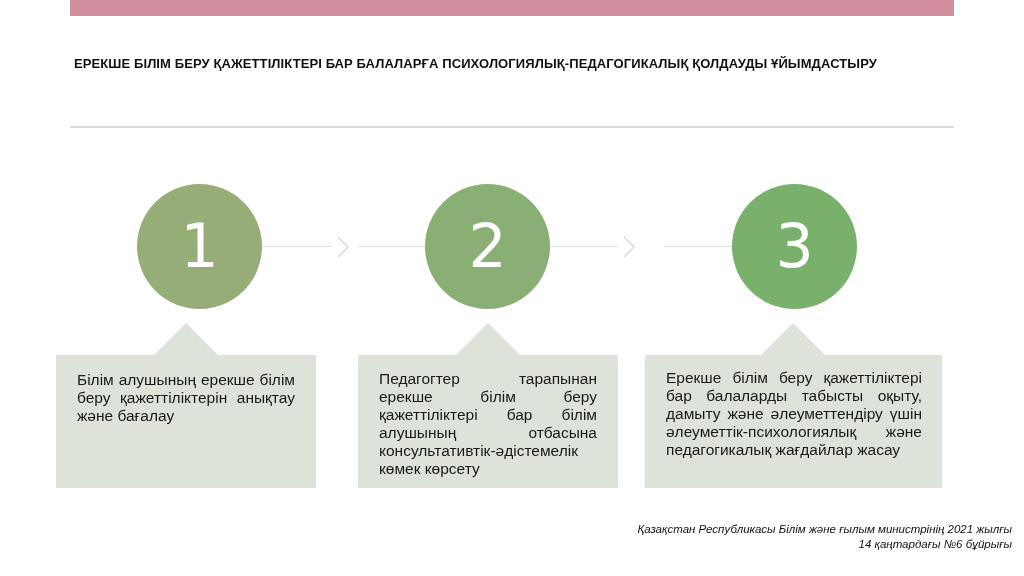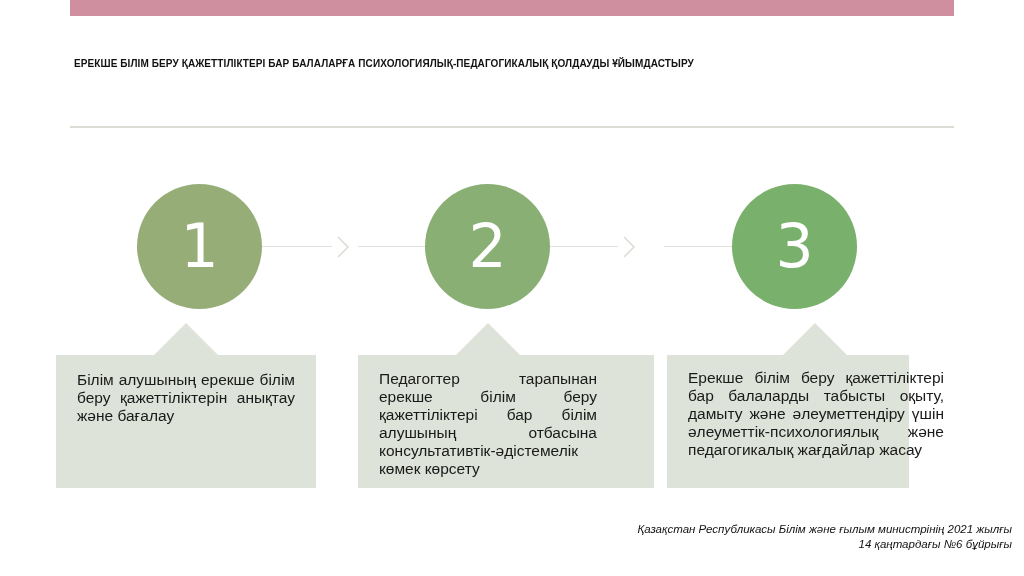--- a/index.html
+++ b/index.html
@@ -1,18 +1,18 @@
 <!DOCTYPE html>
 <html><head>
   <meta charset="utf-8">
   <style>
     html, body { margin: 0; padding: 0; background: #ffffff; }
     body { width: 1024px; height: 576px; position: relative; overflow: hidden; font-family: "Liberation Sans", sans-serif; }
     .topbar { position: absolute; left: 70px; top: 0; width: 884px; height: 16px; background: #cf8f9f; }
-    .title { position: absolute; left: 74px; top: 54px; width: 856px; font-weight: bold; font-size: 10px; line-height: 20px; color: #111; text-align: justify; text-align-last: left; letter-spacing: 0.1px; }
+    .title { position: absolute; left: 74px; top: 54px; width: 856px; font-weight: bold; font-size: 13px; line-height: 20px; color: #111; text-align: justify; text-align-last: left; letter-spacing: 0.1px; }
     .divider { position: absolute; left: 70px; top: 126px; width: 884px; height: 2px; background: #dcdcd4; }
     .connector { position: absolute; height: 1px; background: #e2e2dc; top: 246px; }
     .chev { position: absolute; top: 236px; width: 14px; height: 22px; }
     .circle { position: absolute; top: 184px; width: 125px; height: 125px; border-radius: 50%; color: #fff; font-family: "DejaVu Sans", sans-serif; font-size: 60px; line-height: 125px; text-align: center; }
     .card { position: absolute; top: 355px; height: 133px; background: #dde3d8; }
     .card .tri { position: absolute; top: -32px; width: 0; height: 0; border-left: 32px solid transparent; border-right: 32px solid transparent; border-bottom: 32px solid #dde3d8; }
     .card .txt { position: absolute; font-size: 15.5px; line-height: 18px; color: #1a1a1a; text-align: justify; }
     .source { position: absolute; right: 12px; top: 522px; text-align: right; font-style: italic; font-size: 11.5px; line-height: 15px; color: #111; }
   </style>
 </head>
@@ -38,26 +38,26 @@
 
 <div class="circle" style="left:137px; background:#97ad78;">1</div>
 <div class="circle" style="left:425px; background:#8aaf74;">2</div>
 <div class="circle" style="left:732px; background:#79b06c;">3</div>
 
 <div class="card" style="left:56px; width:260px;">
   <div class="tri" style="left:98px;"></div>
   <div class="txt" style="left:21px; top:16px; width:218px;">Білім алушының ерекше білім беру қажеттіліктерін анықтау және бағалау</div>
 </div>
 
-<div class="card" style="left:358px; width:260px;padding-left:36px;">
+<div class="card" style="left:358px; width:260px;">
   <div class="tri" style="left:98px;"></div>
   <div class="txt" style="left:21px; top:15px; width:218px;">Педагогтер тарапынан ерекше білім беру қажеттіліктері бар білім алушының отбасына консультативтік-әдістемелік көмек көрсету</div>
 </div>
 
-<div class="card" style="left:667px; width:242px;">
+<div class="card" style="left:645px; width:297px;">
   <div class="tri" style="left:116px;"></div>
   <div class="txt" style="left:21px; top:14px; width:256px;">Ерекше білім беру қажеттіліктері бар балаларды табысты оқыту, дамыту және әлеуметтендіру үшін әлеуметтік-психологиялық және педагогикалық жағдайлар жасау</div>
 </div>
 
 <div class="source">
   <div>Қазақстан Республикасы Білім және ғылым министрінің 2021 жылғы</div>
   <div>14 қаңтардағы №6 бұйрығы</div>
 </div>
 
 </body></html>

